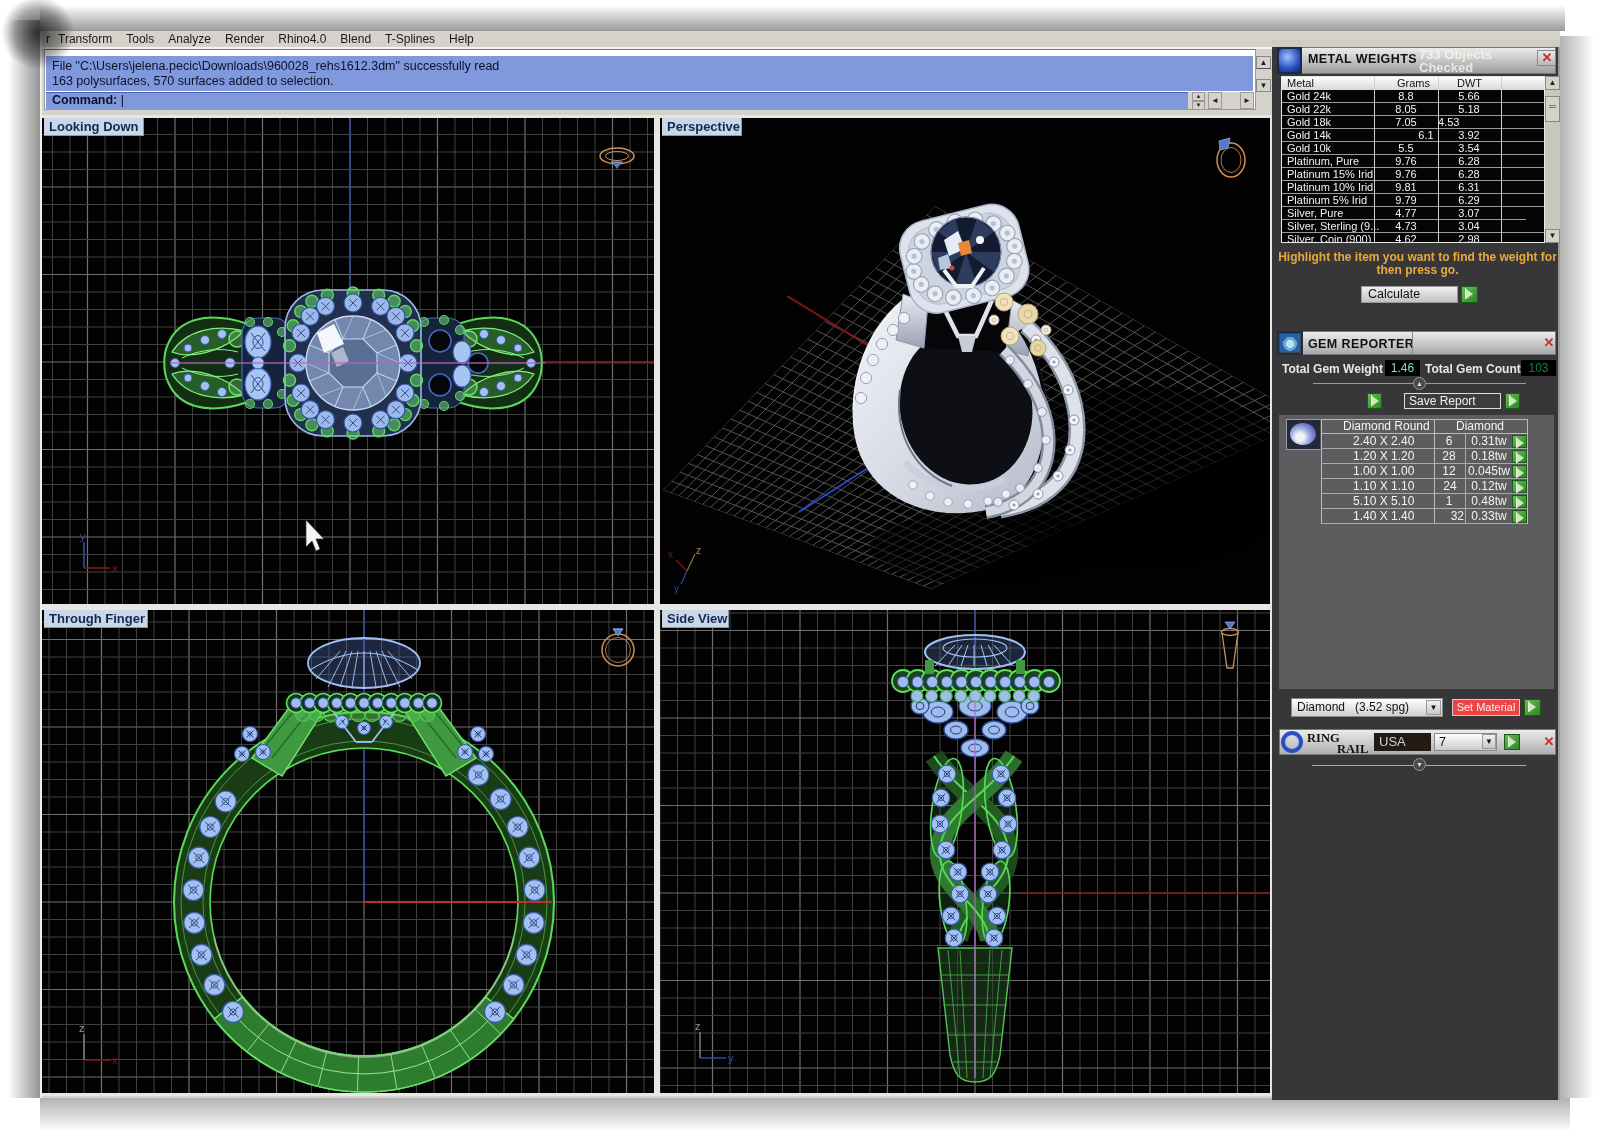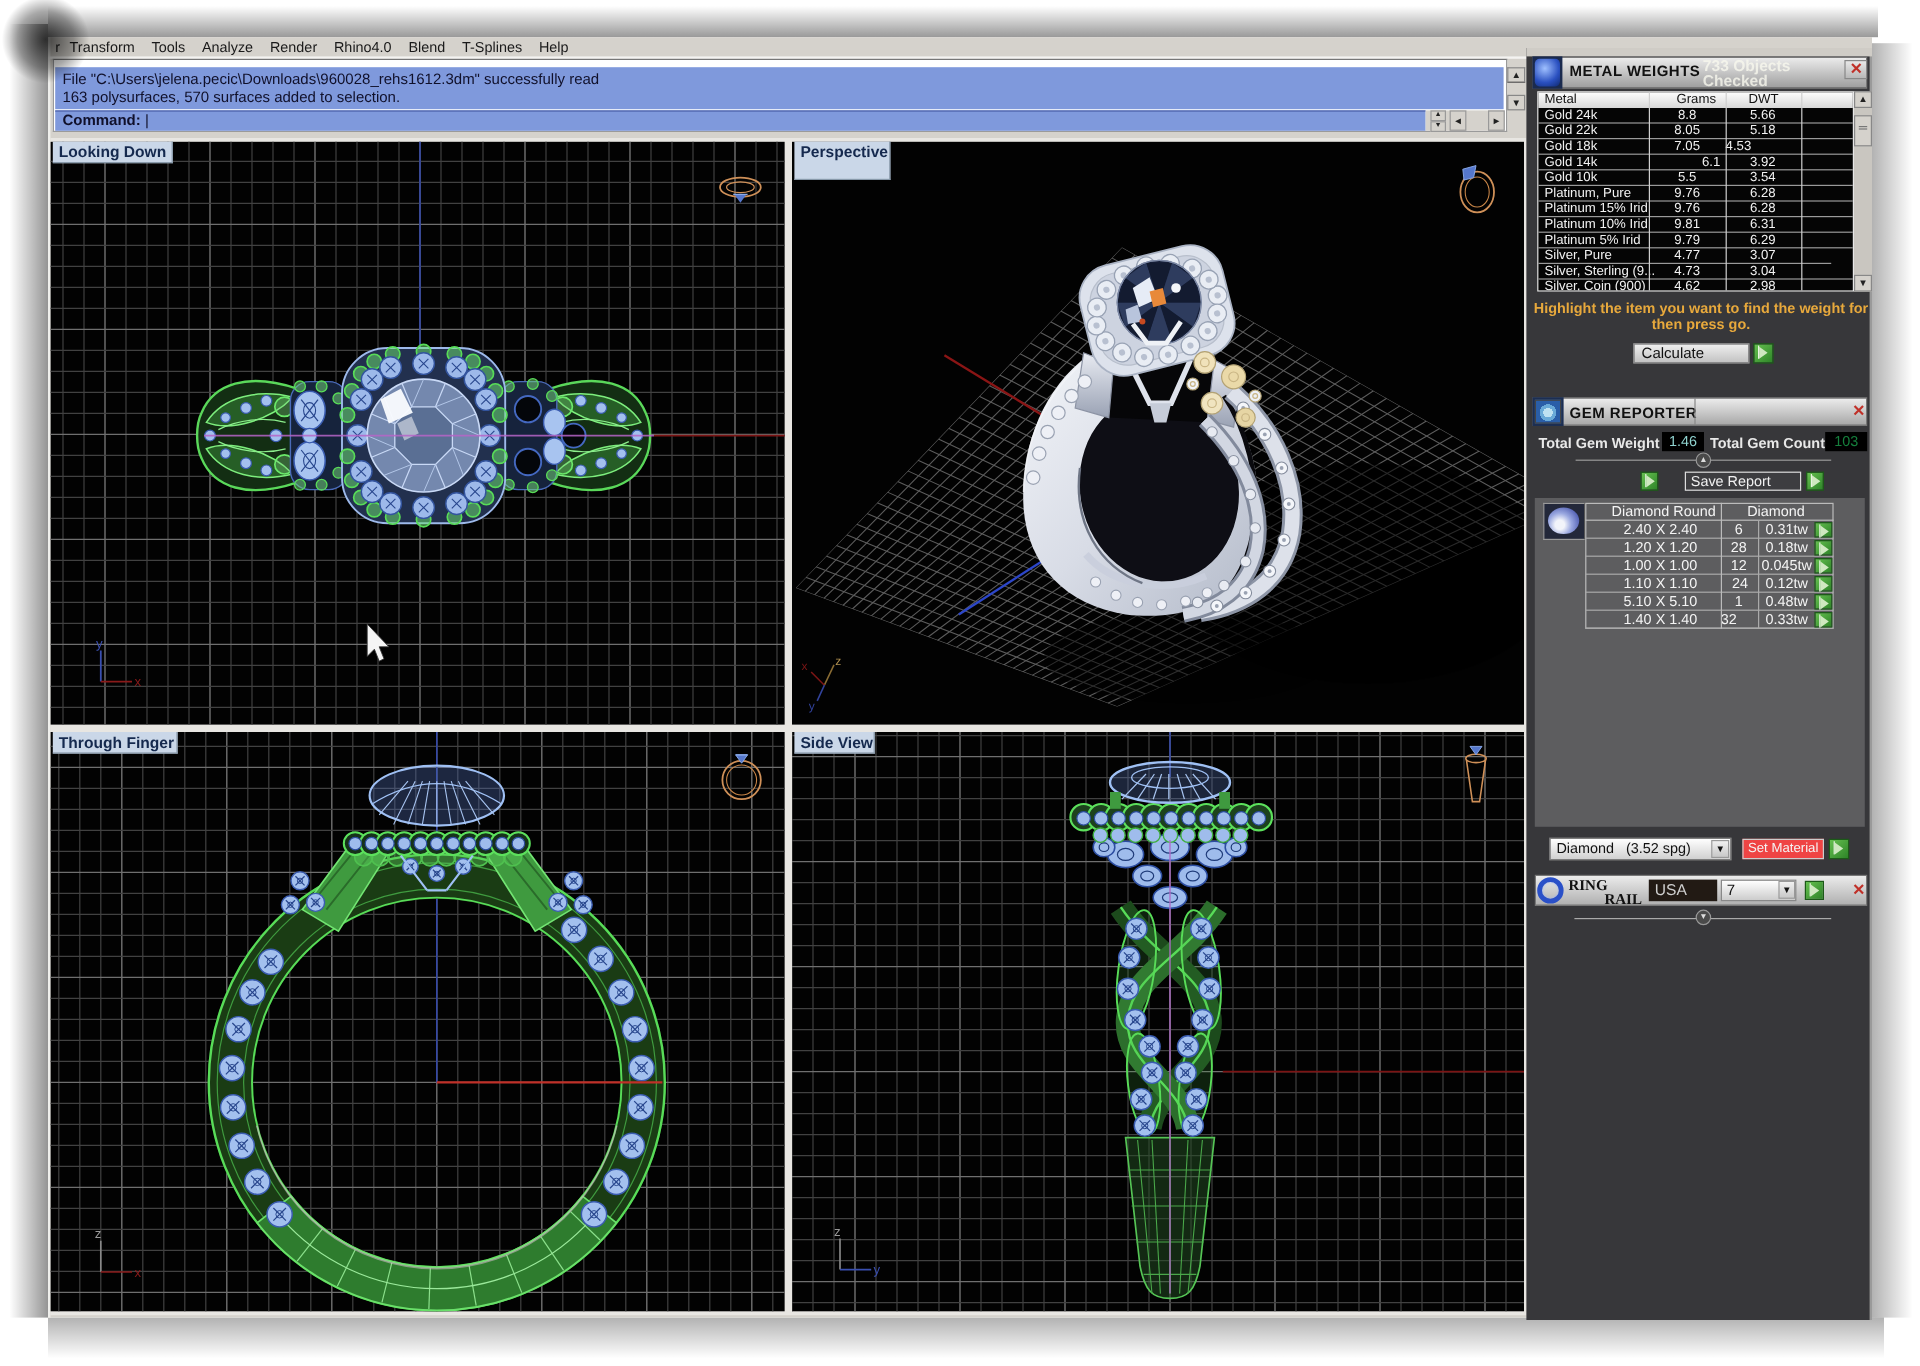--- a/index.html
+++ b/index.html
@@ -930,21 +930,21 @@
     <line x1="1019" y1="893" x2="1270" y2="893" stroke="#7c1414" stroke-width="1.6"></line>
     <ellipse cx="1230" cy="632" rx="8.5" ry="3.5" fill="none" stroke="#cf9058" stroke-width="1.3"></ellipse>
     <path d="M 1222,633 L 1227,668 L 1233,668 L 1238,633" fill="none" stroke="#cf9058" stroke-width="1.3"></path>
     <polygon points="1225,622 1235,622 1230,629" fill="#5577cc" stroke="#88a8e8" stroke-width="0.8"></polygon>
     <line x1="700" y1="1058" x2="700" y2="1032" stroke="#888" stroke-width="1.4"></line>
     <text x="695" y="1030" fill="#999" font-size="11" font-family="Liberation Sans">z</text>
     <line x1="700" y1="1058" x2="726" y2="1058" stroke="#3a4fb0" stroke-width="1.4"></line>
     <text x="728" y="1062" fill="#3a4fb0" font-size="11" font-family="Liberation Sans">y</text>
   </svg>
 <div style="position:absolute;left:44px;top:118px;width:100px;height:18px;background:#cad7e8;color:#15294e;font-weight:bold;font-size:13px;line-height:17px;padding-left:5px;border-right:1px solid #8899aa;border-bottom:1px solid #8899aa">Looking Down</div>
-<div style="position:absolute;left:662px;top:118px;width:80px;height:32px;background:#cad7e8;color:#15294e;font-weight:bold;font-size:13px;line-height:17px;padding-left:5px;border-right:1px solid #8899aa;border-bottom:1px solid #8899aa">Perspective</div>
+<div style="position:absolute;left:662px;top:118px;width:80px;height:18px;background:#cad7e8;color:#15294e;font-weight:bold;font-size:13px;line-height:17px;padding-left:5px;border-right:1px solid #8899aa;border-bottom:1px solid #8899aa">Perspective</div>
 <div style="position:absolute;left:44px;top:610px;width:104px;height:18px;background:#cad7e8;color:#15294e;font-weight:bold;font-size:13px;line-height:17px;padding-left:5px;border-right:1px solid #8899aa;border-bottom:1px solid #8899aa">Through Finger</div>
 <div style="position:absolute;left:662px;top:610px;width:67px;height:18px;background:#cad7e8;color:#15294e;font-weight:bold;font-size:13px;line-height:17px;padding-left:5px;border-right:1px solid #8899aa;border-bottom:1px solid #8899aa">Side View</div>
 <div class="ab" style="left:1272px;top:40px;width:288px;height:1060px;background:#37373a;border-right:2px solid #9a9a9a;"></div>
 <div class="ab" style="left:1272px;top:40px;width:288px;height:7px;background:#cfccc6;"></div>
 <div class="ab" style="left:1277px;top:47px;width:279px;height:27px;background:linear-gradient(#ececec,#9e9e9e);border:1px solid #777;"></div>
 <div class="ab" style="left:1277px;top:47px;width:25px;height:27px;background:#1a2a4e;"></div>
 <div class="ab" style="left:1279px;top:49px;width:21px;height:23px;background:radial-gradient(circle at 40% 35%,#9fc0ff,#2a50c0 60%,#102a70);border-radius:4px;"></div>
 <div class="ab" style="left:1308px;top:52px;color:#111;font-size:12.5px;font-weight:bold;letter-spacing:0.4px;">METAL WEIGHTS</div>
 <div class="ab" style="left:1419px;top:49px;width:100px;color:rgba(248,248,238,0.8);font-size:13px;font-weight:bold;line-height:12.5px;">733 Objects<br>Checked</div>
 <div class="ab" style="left:1537px;top:50px;width:19px;height:16px;background:linear-gradient(#e8e8e8,#b8b8b8);border:1px solid #888;"></div>
@@ -1100,21 +1100,21 @@
     <span style="position:absolute;left:32px;">5.10 X 5.10</span>
     <span style="position:absolute;left:113px;width:30px;text-align:center;">1</span>
     <span style="position:absolute;left:145px;width:46px;text-align:center;">0.48tw</span>
   </div>
 <div style="position:absolute;left:1512px;top:495px;width:15px;height:13px;background:linear-gradient(135deg,#66c050,#2e8428);border:1px solid #1c5a18;">
     <div style="position:absolute;left:4px;top:2px;width:0;height:0;border-left:7px solid #cfe8c0;border-top:5px solid transparent;border-bottom:5px solid transparent"></div>
     <div style="position:absolute;left:3px;top:1px;width:1px;height:11px;background:#e8f4e0"></div>
   </div>
 <div class="ab" style="left:1321px;top:509px;width:207px;height:15px;color:#f4f4f4;font-size:12px;line-height:15px;border-bottom:1px solid #aaa;">
     <span style="position:absolute;left:32px;">1.40 X 1.40</span>
-    <span style="position:absolute;left:113px;width:30px;text-align:left;">32</span>
+    <span style="position:absolute;left:113px;width:30px;text-align:right;">32</span>
     <span style="position:absolute;left:145px;width:46px;text-align:center;">0.33tw</span>
   </div>
 <div style="position:absolute;left:1512px;top:510px;width:15px;height:13px;background:linear-gradient(135deg,#66c050,#2e8428);border:1px solid #1c5a18;">
     <div style="position:absolute;left:4px;top:2px;width:0;height:0;border-left:7px solid #cfe8c0;border-top:5px solid transparent;border-bottom:5px solid transparent"></div>
     <div style="position:absolute;left:3px;top:1px;width:1px;height:11px;background:#e8f4e0"></div>
   </div>
 <div class="ab" style="left:1434px;top:419px;width:1px;height:105px;background:#bbb;"></div>
 <div class="ab" style="left:1465px;top:434px;width:1px;height:90px;background:#aaa;"></div>
 <div class="ab" style="left:1291px;top:698px;width:152px;height:19px;background:linear-gradient(#fff,#d0d0d0);border:1px solid #888;color:#111;font-size:12px;line-height:17px;padding-left:5px;">Diamond&nbsp;&nbsp;&nbsp;(3.52 spg)</div>
 <div class="ab" style="left:1426px;top:700px;width:15px;height:15px;background:linear-gradient(#f0f0f0,#c8c8c8);border:1px solid #999;font-size:8px;text-align:center;line-height:13px;color:#111;">▼</div>

